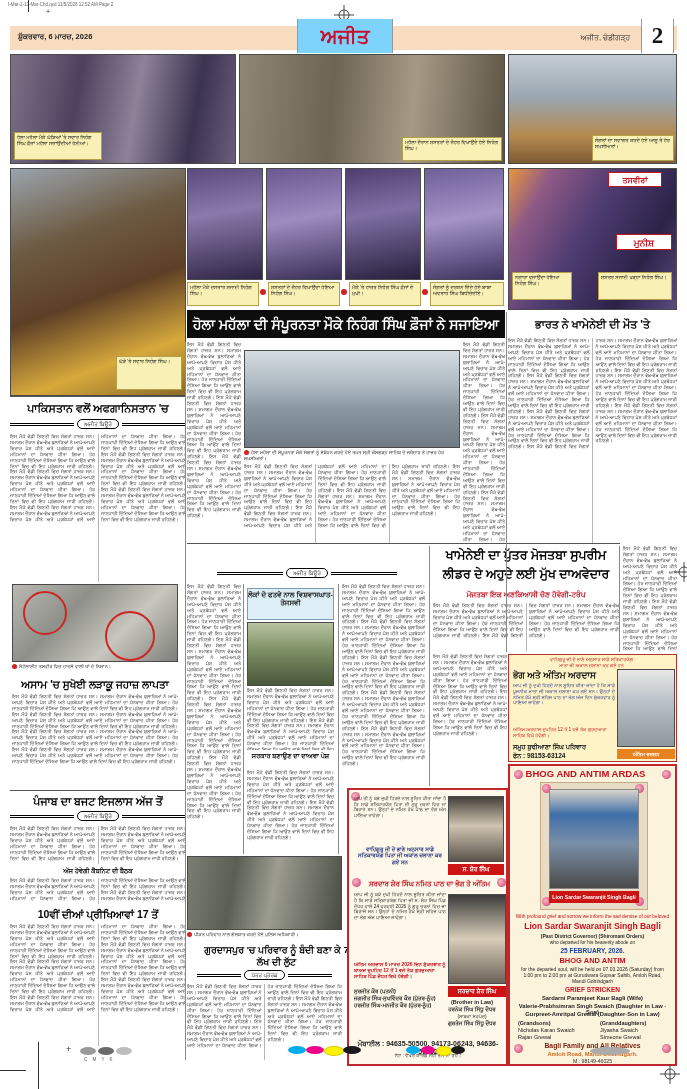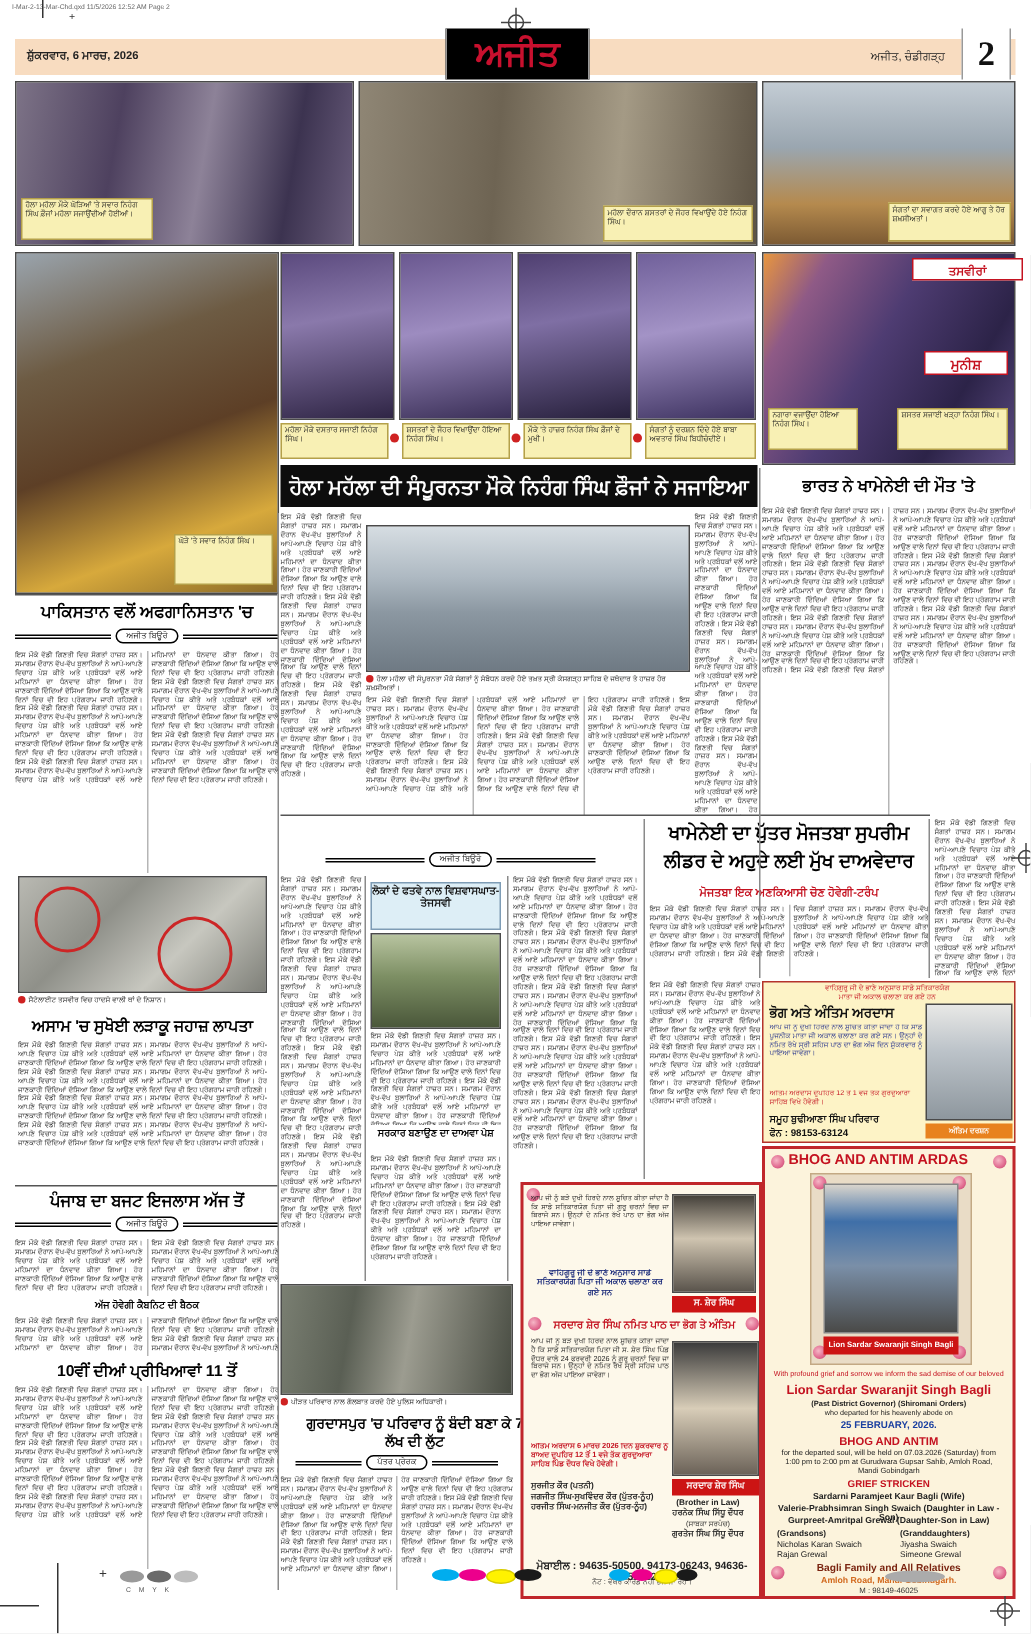--- a/index.html
+++ b/index.html
@@ -43,22 +43,22 @@
   <div class="abs" style="left:8px;top:2px;font-size:4.5px;color:#666;">I-Mar-2-13-Mar-Chd.qxd  11/5/2026  12:52 AM  Page 2</div>
   <svg class="abs" style="left:334px;top:5px;" width="20" height="20" viewBox="0 0 20 20">
     <circle cx="10" cy="10" r="5" fill="none" stroke="#444" stroke-width="1"></circle>
     <line x1="10" y1="0" x2="10" y2="20" stroke="#444" stroke-width="1"></line>
     <line x1="0" y1="10" x2="20" y2="10" stroke="#444" stroke-width="1"></line>
   </svg>
   <div class="abs" style="left:46px;top:8px;font-size:7px;color:#333;">+</div>
 
   <div class="abs" style="left:10px;top:26px;width:667px;height:24px;background:#f8dcc0;"></div>
   <div class="abs" style="left:18px;top:32px;font-size:7.5px;font-weight:bold;color:#222;">ਸ਼ੁੱਕਰਵਾਰ, 6 ਮਾਰਚ, 2026</div>
-  <div class="abs" style="left:297px;top:19px;width:94px;height:34px;background:#000000;border-left:1px solid #999;border-right:1px solid #999;
-       text-align:center;line-height:34px;font-size:23px;font-weight:bold;color:#c8102e;font-family:'Liberation Serif',serif;">ਅਜੀਤ</div>
+  <div class="abs" style="left:297px;top:19px;width:94px;height:34px;background:#7dd3fc;border-left:1px solid #999;border-right:1px solid #999;
+       text-align:center;line-height:34px;font-size:20px;font-weight:bold;color:#c8102e;font-family:'Liberation Serif',serif;">ਅਜੀਤ</div>
   <div class="abs" style="left:530px;top:33px;width:100px;text-align:right;font-size:7.5px;font-weight:normal;color:#222;">ਅਜੀਤ, ਚੰਡੀਗੜ੍ਹ</div>
   <div class="abs" style="left:641px;top:19px;width:31px;height:34px;background:#fff;border-left:1px solid #999;border-right:1px solid #999;
        text-align:center;line-height:34px;font-size:23px;font-weight:bold;font-family:'Liberation Serif',serif;color:#111;">2</div>
 
   <div class="photo" style="left:10px;top:54px;width:226px;height:110px;background:linear-gradient(100deg,#7d7387 0%,#4e415f 30%,#8d8298 55%,#3c3350 80%,#6a5d7c 100%);"></div>
   <div class="cap" style="left:14px;top:132px;width:88px;height:28px;">ਹੋਲਾ ਮਹੱਲਾ ਮੌਕੇ ਘੋੜਿਆਂ 'ਤੇ ਸਵਾਰ ਨਿਹੰਗ ਸਿੰਘ ਫ਼ੌਜਾਂ ਮਹੱਲਾ ਸਜਾਉਂਦੀਆਂ ਹੋਈਆਂ।</div>
   <div class="photo" style="left:239px;top:54px;width:266px;height:110px;background:linear-gradient(95deg,#8f8675 0%,#6e6453 35%,#a49a85 65%,#5d5344 100%);"></div>
   <div class="cap" style="left:402px;top:137px;width:100px;height:24px;">ਮਹੱਲਾ ਦੌਰਾਨ ਸ਼ਸਤਰਾਂ ਦੇ ਜੌਹਰ ਵਿਖਾਉਂਦੇ ਹੋਏ ਨਿਹੰਗ ਸਿੰਘ।</div>
   <div class="photo" style="left:508px;top:54px;width:169px;height:110px;background:linear-gradient(180deg,#c3ccd4 0%,#9aa6b0 40%,#b58a4e 75%,#7c5a33 100%);"></div>
   <div class="cap" style="left:592px;top:135px;width:82px;height:26px;">ਸੰਗਤਾਂ ਦਾ ਸਵਾਗਤ ਕਰਦੇ ਹੋਏ ਆਗੂ ਤੇ ਹੋਰ ਸ਼ਖ਼ਸੀਅਤਾਂ।</div>
@@ -73,21 +73,21 @@
 
   <div class="cap" style="left:187px;top:282px;width:72px;height:24px;">ਮਹੱਲਾ ਮੌਕੇ ਦਸਤਾਰ ਸਜਾਈ ਨਿਹੰਗ ਸਿੰਘ।</div>
   <div class="dot" style="left:260px;top:289px;"></div>
   <div class="cap" style="left:268px;top:282px;width:72px;height:24px;">ਸ਼ਸਤਰਾਂ ਦੇ ਜੌਹਰ ਵਿਖਾਉਂਦਾ ਹੋਇਆ ਨਿਹੰਗ ਸਿੰਘ।</div>
   <div class="dot" style="left:341px;top:289px;"></div>
   <div class="cap" style="left:349px;top:282px;width:72px;height:24px;">ਮੌਕੇ 'ਤੇ ਹਾਜ਼ਰ ਨਿਹੰਗ ਸਿੰਘ ਫ਼ੌਜਾਂ ਦੇ ਮੁਖੀ।</div>
   <div class="dot" style="left:422px;top:289px;"></div>
   <div class="cap" style="left:430px;top:282px;width:74px;height:24px;">ਸੰਗਤਾਂ ਨੂੰ ਦਰਸ਼ਨ ਦਿੰਦੇ ਹੋਏ ਬਾਬਾ ਅਵਤਾਰ ਸਿੰਘ ਬਿਧੀਚੰਦੀਏ।</div>
 
   <div class="photo" style="left:508px;top:168px;width:169px;height:142px;background:linear-gradient(120deg,#e8963f 0%,#8f5a86 18%,#4e3c72 45%,#2c2348 75%,#5a4a80 100%);"></div>
-  <div class="redlabel" style="left:608px;top:172px;width:74px;height:15px;font-size:8px;line-height:15px;">ਤਸਵੀਰਾਂ</div>
+  <div class="redlabel" style="left:608px;top:172px;width:54px;height:15px;font-size:8px;line-height:15px;">ਤਸਵੀਰਾਂ</div>
   <div class="redlabel" style="left:616px;top:190px;width:56px;height:16px;font-size:9px;line-height:16px;margin-top:44px;">ਮੁਨੀਸ਼</div>
   <div class="cap" style="left:512px;top:272px;width:60px;height:28px;">ਨਗਾਰਾ ਵਜਾਉਂਦਾ ਹੋਇਆ ਨਿਹੰਗ ਸਿੰਘ।</div>
   <div class="cap" style="left:598px;top:272px;width:74px;height:28px;">ਸ਼ਸਤਰ ਸਜਾਈ ਖੜ੍ਹਾ ਨਿਹੰਗ ਸਿੰਘ।</div>
 
   <div class="mainbar" style="left:187px;top:310px;width:318px;height:28px;font-size:14px;line-height:28px;">ਹੋਲਾ ਮਹੱਲਾ ਦੀ ਸੰਪੂਰਨਤਾ ਮੌਕੇ ਨਿਹੰਗ ਸਿੰਘ ਫ਼ੌਜਾਂ ਨੇ ਸਜਾਇਆ ਮਹੱਲਾ</div>
 
   <div class="body-text" style="left:187px;top:342px;width:54px;height:202px;">ਇਸ ਮੌਕੇ ਵੱਡੀ ਗਿਣਤੀ ਵਿਚ ਸੰਗਤਾਂ ਹਾਜ਼ਰ ਸਨ। ਸਮਾਗਮ ਦੌਰਾਨ ਵੱਖ-ਵੱਖ ਬੁਲਾਰਿਆਂ ਨੇ ਆਪੋ-ਆਪਣੇ ਵਿਚਾਰ ਪੇਸ਼ ਕੀਤੇ ਅਤੇ ਪ੍ਰਬੰਧਕਾਂ ਵਲੋਂ ਆਏ ਮਹਿਮਾਨਾਂ ਦਾ ਧੰਨਵਾਦ ਕੀਤਾ ਗਿਆ। ਹੋਰ ਜਾਣਕਾਰੀ ਦਿੰਦਿਆਂ ਦੱਸਿਆ ਗਿਆ ਕਿ ਆਉਣ ਵਾਲੇ ਦਿਨਾਂ ਵਿਚ ਵੀ ਇਹ ਪ੍ਰੋਗਰਾਮ ਜਾਰੀ ਰਹਿਣਗੇ। ਇਸ ਮੌਕੇ ਵੱਡੀ ਗਿਣਤੀ ਵਿਚ ਸੰਗਤਾਂ ਹਾਜ਼ਰ ਸਨ। ਸਮਾਗਮ ਦੌਰਾਨ ਵੱਖ-ਵੱਖ ਬੁਲਾਰਿਆਂ ਨੇ ਆਪੋ-ਆਪਣੇ ਵਿਚਾਰ ਪੇਸ਼ ਕੀਤੇ ਅਤੇ ਪ੍ਰਬੰਧਕਾਂ ਵਲੋਂ ਆਏ ਮਹਿਮਾਨਾਂ ਦਾ ਧੰਨਵਾਦ ਕੀਤਾ ਗਿਆ। ਹੋਰ ਜਾਣਕਾਰੀ ਦਿੰਦਿਆਂ ਦੱਸਿਆ ਗਿਆ ਕਿ ਆਉਣ ਵਾਲੇ ਦਿਨਾਂ ਵਿਚ ਵੀ ਇਹ ਪ੍ਰੋਗਰਾਮ ਜਾਰੀ ਰਹਿਣਗੇ। ਇਸ ਮੌਕੇ ਵੱਡੀ ਗਿਣਤੀ ਵਿਚ ਸੰਗਤਾਂ ਹਾਜ਼ਰ ਸਨ। ਸਮਾਗਮ ਦੌਰਾਨ ਵੱਖ-ਵੱਖ ਬੁਲਾਰਿਆਂ ਨੇ ਆਪੋ-ਆਪਣੇ ਵਿਚਾਰ ਪੇਸ਼ ਕੀਤੇ ਅਤੇ ਪ੍ਰਬੰਧਕਾਂ ਵਲੋਂ ਆਏ ਮਹਿਮਾਨਾਂ ਦਾ ਧੰਨਵਾਦ ਕੀਤਾ ਗਿਆ। ਹੋਰ ਜਾਣਕਾਰੀ ਦਿੰਦਿਆਂ ਦੱਸਿਆ ਗਿਆ ਕਿ ਆਉਣ ਵਾਲੇ ਦਿਨਾਂ ਵਿਚ ਵੀ ਇਹ ਪ੍ਰੋਗਰਾਮ ਜਾਰੀ ਰਹਿਣਗੇ।</div>
   <div class="photo" style="left:244px;top:350px;width:216px;height:98px;background:linear-gradient(180deg,#d6dde2 0%,#aeb9c2 35%,#8b97a1 60%,#6f7a84 100%);"></div>
   <div class="capline" style="left:244px;top:450px;width:216px;white-space:normal;height:11px;"><span class="reddot"></span><span>ਹੋਲਾ ਮਹੱਲਾ ਦੀ ਸੰਪੂਰਨਤਾ ਮੌਕੇ ਸੰਗਤਾਂ ਨੂੰ ਸੰਬੋਧਨ ਕਰਦੇ ਹੋਏ ਤਖ਼ਤ ਸ੍ਰੀ ਕੇਸਗੜ੍ਹ ਸਾਹਿਬ ਦੇ ਜਥੇਦਾਰ ਤੇ ਹਾਜ਼ਰ ਹੋਰ ਸ਼ਖ਼ਸੀਅਤਾਂ।</span></div>
   <div class="body-text cols3" style="left:244px;top:464px;width:216px;height:80px;">ਇਸ ਮੌਕੇ ਵੱਡੀ ਗਿਣਤੀ ਵਿਚ ਸੰਗਤਾਂ ਹਾਜ਼ਰ ਸਨ। ਸਮਾਗਮ ਦੌਰਾਨ ਵੱਖ-ਵੱਖ ਬੁਲਾਰਿਆਂ ਨੇ ਆਪੋ-ਆਪਣੇ ਵਿਚਾਰ ਪੇਸ਼ ਕੀਤੇ ਅਤੇ ਪ੍ਰਬੰਧਕਾਂ ਵਲੋਂ ਆਏ ਮਹਿਮਾਨਾਂ ਦਾ ਧੰਨਵਾਦ ਕੀਤਾ ਗਿਆ। ਹੋਰ ਜਾਣਕਾਰੀ ਦਿੰਦਿਆਂ ਦੱਸਿਆ ਗਿਆ ਕਿ ਆਉਣ ਵਾਲੇ ਦਿਨਾਂ ਵਿਚ ਵੀ ਇਹ ਪ੍ਰੋਗਰਾਮ ਜਾਰੀ ਰਹਿਣਗੇ। ਇਸ ਮੌਕੇ ਵੱਡੀ ਗਿਣਤੀ ਵਿਚ ਸੰਗਤਾਂ ਹਾਜ਼ਰ ਸਨ। ਸਮਾਗਮ ਦੌਰਾਨ ਵੱਖ-ਵੱਖ ਬੁਲਾਰਿਆਂ ਨੇ ਆਪੋ-ਆਪਣੇ ਵਿਚਾਰ ਪੇਸ਼ ਕੀਤੇ ਅਤੇ ਪ੍ਰਬੰਧਕਾਂ ਵਲੋਂ ਆਏ ਮਹਿਮਾਨਾਂ ਦਾ ਧੰਨਵਾਦ ਕੀਤਾ ਗਿਆ। ਹੋਰ ਜਾਣਕਾਰੀ ਦਿੰਦਿਆਂ ਦੱਸਿਆ ਗਿਆ ਕਿ ਆਉਣ ਵਾਲੇ ਦਿਨਾਂ ਵਿਚ ਵੀ ਇਹ ਪ੍ਰੋਗਰਾਮ ਜਾਰੀ ਰਹਿਣਗੇ। ਇਸ ਮੌਕੇ ਵੱਡੀ ਗਿਣਤੀ ਵਿਚ ਸੰਗਤਾਂ ਹਾਜ਼ਰ ਸਨ। ਸਮਾਗਮ ਦੌਰਾਨ ਵੱਖ-ਵੱਖ ਬੁਲਾਰਿਆਂ ਨੇ ਆਪੋ-ਆਪਣੇ ਵਿਚਾਰ ਪੇਸ਼ ਕੀਤੇ ਅਤੇ ਪ੍ਰਬੰਧਕਾਂ ਵਲੋਂ ਆਏ ਮਹਿਮਾਨਾਂ ਦਾ ਧੰਨਵਾਦ ਕੀਤਾ ਗਿਆ। ਹੋਰ ਜਾਣਕਾਰੀ ਦਿੰਦਿਆਂ ਦੱਸਿਆ ਗਿਆ ਕਿ ਆਉਣ ਵਾਲੇ ਦਿਨਾਂ ਵਿਚ ਵੀ ਇਹ ਪ੍ਰੋਗਰਾਮ ਜਾਰੀ ਰਹਿਣਗੇ। ਇਸ ਮੌਕੇ ਵੱਡੀ ਗਿਣਤੀ ਵਿਚ ਸੰਗਤਾਂ ਹਾਜ਼ਰ ਸਨ। ਸਮਾਗਮ ਦੌਰਾਨ ਵੱਖ-ਵੱਖ ਬੁਲਾਰਿਆਂ ਨੇ ਆਪੋ-ਆਪਣੇ ਵਿਚਾਰ ਪੇਸ਼ ਕੀਤੇ ਅਤੇ ਪ੍ਰਬੰਧਕਾਂ ਵਲੋਂ ਆਏ ਮਹਿਮਾਨਾਂ ਦਾ ਧੰਨਵਾਦ ਕੀਤਾ ਗਿਆ। ਹੋਰ ਜਾਣਕਾਰੀ ਦਿੰਦਿਆਂ ਦੱਸਿਆ ਗਿਆ ਕਿ ਆਉਣ ਵਾਲੇ ਦਿਨਾਂ ਵਿਚ ਵੀ ਇਹ ਪ੍ਰੋਗਰਾਮ ਜਾਰੀ ਰਹਿਣਗੇ।</div>
@@ -117,21 +117,21 @@
   <div class="hrule" style="left:10px;top:790px;width:175px;"></div>
   <div class="hl" style="left:10px;top:793px;width:176px;height:16px;font-size:11px;line-height:16px;">ਪੰਜਾਬ ਦਾ ਬਜਟ ਇਜਲਾਸ ਅੱਜ ਤੋਂ</div>
   <div class="byline" style="left:10px;top:811px;width:176px;">
     <span class="rule"></span>
     <span class="pill">ਅਜੀਤ ਬਿਊਰੋ</span>
     <span class="rule"></span>
   </div>
   <div class="body-text cols2" style="left:10px;top:826px;width:176px;height:38px;">ਇਸ ਮੌਕੇ ਵੱਡੀ ਗਿਣਤੀ ਵਿਚ ਸੰਗਤਾਂ ਹਾਜ਼ਰ ਸਨ। ਸਮਾਗਮ ਦੌਰਾਨ ਵੱਖ-ਵੱਖ ਬੁਲਾਰਿਆਂ ਨੇ ਆਪੋ-ਆਪਣੇ ਵਿਚਾਰ ਪੇਸ਼ ਕੀਤੇ ਅਤੇ ਪ੍ਰਬੰਧਕਾਂ ਵਲੋਂ ਆਏ ਮਹਿਮਾਨਾਂ ਦਾ ਧੰਨਵਾਦ ਕੀਤਾ ਗਿਆ। ਹੋਰ ਜਾਣਕਾਰੀ ਦਿੰਦਿਆਂ ਦੱਸਿਆ ਗਿਆ ਕਿ ਆਉਣ ਵਾਲੇ ਦਿਨਾਂ ਵਿਚ ਵੀ ਇਹ ਪ੍ਰੋਗਰਾਮ ਜਾਰੀ ਰਹਿਣਗੇ। ਇਸ ਮੌਕੇ ਵੱਡੀ ਗਿਣਤੀ ਵਿਚ ਸੰਗਤਾਂ ਹਾਜ਼ਰ ਸਨ। ਸਮਾਗਮ ਦੌਰਾਨ ਵੱਖ-ਵੱਖ ਬੁਲਾਰਿਆਂ ਨੇ ਆਪੋ-ਆਪਣੇ ਵਿਚਾਰ ਪੇਸ਼ ਕੀਤੇ ਅਤੇ ਪ੍ਰਬੰਧਕਾਂ ਵਲੋਂ ਆਏ ਮਹਿਮਾਨਾਂ ਦਾ ਧੰਨਵਾਦ ਕੀਤਾ ਗਿਆ। ਹੋਰ ਜਾਣਕਾਰੀ ਦਿੰਦਿਆਂ ਦੱਸਿਆ ਗਿਆ ਕਿ ਆਉਣ ਵਾਲੇ ਦਿਨਾਂ ਵਿਚ ਵੀ ਇਹ ਪ੍ਰੋਗਰਾਮ ਜਾਰੀ ਰਹਿਣਗੇ।</div>
   <div class="hl" style="left:10px;top:866px;width:176px;height:10px;font-size:6.5px;line-height:10px;">ਅੱਜ ਹੋਵੇਗੀ ਕੈਬਨਿਟ ਦੀ ਬੈਠਕ</div>
   <div class="body-text cols2" style="left:10px;top:878px;width:176px;height:26px;">ਇਸ ਮੌਕੇ ਵੱਡੀ ਗਿਣਤੀ ਵਿਚ ਸੰਗਤਾਂ ਹਾਜ਼ਰ ਸਨ। ਸਮਾਗਮ ਦੌਰਾਨ ਵੱਖ-ਵੱਖ ਬੁਲਾਰਿਆਂ ਨੇ ਆਪੋ-ਆਪਣੇ ਵਿਚਾਰ ਪੇਸ਼ ਕੀਤੇ ਅਤੇ ਪ੍ਰਬੰਧਕਾਂ ਵਲੋਂ ਆਏ ਮਹਿਮਾਨਾਂ ਦਾ ਧੰਨਵਾਦ ਕੀਤਾ ਗਿਆ। ਹੋਰ ਜਾਣਕਾਰੀ ਦਿੰਦਿਆਂ ਦੱਸਿਆ ਗਿਆ ਕਿ ਆਉਣ ਵਾਲੇ ਦਿਨਾਂ ਵਿਚ ਵੀ ਇਹ ਪ੍ਰੋਗਰਾਮ ਜਾਰੀ ਰਹਿਣਗੇ। ਇਸ ਮੌਕੇ ਵੱਡੀ ਗਿਣਤੀ ਵਿਚ ਸੰਗਤਾਂ ਹਾਜ਼ਰ ਸਨ। ਸਮਾਗਮ ਦੌਰਾਨ ਵੱਖ-ਵੱਖ ਬੁਲਾਰਿਆਂ ਨੇ ਆਪੋ-ਆਪਣੇ ਵਿਚਾਰ ਪੇਸ਼ ਕੀਤੇ ਅਤੇ ਪ੍ਰਬੰਧਕਾਂ ਵਲੋਂ ਆਏ ਮਹਿਮਾਨਾਂ ਦਾ ਧੰਨਵਾਦ ਕੀਤਾ ਗਿਆ। ਹੋਰ ਜਾਣਕਾਰੀ ਦਿੰਦਿਆਂ ਦੱਸਿਆ ਗਿਆ ਕਿ ਆਉਣ ਵਾਲੇ ਦਿਨਾਂ ਵਿਚ ਵੀ ਇਹ ਪ੍ਰੋਗਰਾਮ ਜਾਰੀ ਰਹਿਣਗੇ।</div>
-  <div class="hl" style="left:10px;top:907px;width:176px;height:15px;font-size:10.5px;line-height:15px;">10ਵੀਂ ਦੀਆਂ ਪ੍ਰੀਖਿਆਵਾਂ 11 ਤੋਂ</div>
+  <div class="hl" style="left:10px;top:907px;width:176px;height:15px;font-size:10.5px;line-height:15px;">10ਵੀਂ ਦੀਆਂ ਪ੍ਰੀਖਿਆਵਾਂ 17 ਤੋਂ</div>
   <div class="body-text cols2" style="left:10px;top:924px;width:176px;height:122px;">ਇਸ ਮੌਕੇ ਵੱਡੀ ਗਿਣਤੀ ਵਿਚ ਸੰਗਤਾਂ ਹਾਜ਼ਰ ਸਨ। ਸਮਾਗਮ ਦੌਰਾਨ ਵੱਖ-ਵੱਖ ਬੁਲਾਰਿਆਂ ਨੇ ਆਪੋ-ਆਪਣੇ ਵਿਚਾਰ ਪੇਸ਼ ਕੀਤੇ ਅਤੇ ਪ੍ਰਬੰਧਕਾਂ ਵਲੋਂ ਆਏ ਮਹਿਮਾਨਾਂ ਦਾ ਧੰਨਵਾਦ ਕੀਤਾ ਗਿਆ। ਹੋਰ ਜਾਣਕਾਰੀ ਦਿੰਦਿਆਂ ਦੱਸਿਆ ਗਿਆ ਕਿ ਆਉਣ ਵਾਲੇ ਦਿਨਾਂ ਵਿਚ ਵੀ ਇਹ ਪ੍ਰੋਗਰਾਮ ਜਾਰੀ ਰਹਿਣਗੇ। ਇਸ ਮੌਕੇ ਵੱਡੀ ਗਿਣਤੀ ਵਿਚ ਸੰਗਤਾਂ ਹਾਜ਼ਰ ਸਨ। ਸਮਾਗਮ ਦੌਰਾਨ ਵੱਖ-ਵੱਖ ਬੁਲਾਰਿਆਂ ਨੇ ਆਪੋ-ਆਪਣੇ ਵਿਚਾਰ ਪੇਸ਼ ਕੀਤੇ ਅਤੇ ਪ੍ਰਬੰਧਕਾਂ ਵਲੋਂ ਆਏ ਮਹਿਮਾਨਾਂ ਦਾ ਧੰਨਵਾਦ ਕੀਤਾ ਗਿਆ। ਹੋਰ ਜਾਣਕਾਰੀ ਦਿੰਦਿਆਂ ਦੱਸਿਆ ਗਿਆ ਕਿ ਆਉਣ ਵਾਲੇ ਦਿਨਾਂ ਵਿਚ ਵੀ ਇਹ ਪ੍ਰੋਗਰਾਮ ਜਾਰੀ ਰਹਿਣਗੇ। ਇਸ ਮੌਕੇ ਵੱਡੀ ਗਿਣਤੀ ਵਿਚ ਸੰਗਤਾਂ ਹਾਜ਼ਰ ਸਨ। ਸਮਾਗਮ ਦੌਰਾਨ ਵੱਖ-ਵੱਖ ਬੁਲਾਰਿਆਂ ਨੇ ਆਪੋ-ਆਪਣੇ ਵਿਚਾਰ ਪੇਸ਼ ਕੀਤੇ ਅਤੇ ਪ੍ਰਬੰਧਕਾਂ ਵਲੋਂ ਆਏ ਮਹਿਮਾਨਾਂ ਦਾ ਧੰਨਵਾਦ ਕੀਤਾ ਗਿਆ। ਹੋਰ ਜਾਣਕਾਰੀ ਦਿੰਦਿਆਂ ਦੱਸਿਆ ਗਿਆ ਕਿ ਆਉਣ ਵਾਲੇ ਦਿਨਾਂ ਵਿਚ ਵੀ ਇਹ ਪ੍ਰੋਗਰਾਮ ਜਾਰੀ ਰਹਿਣਗੇ। ਇਸ ਮੌਕੇ ਵੱਡੀ ਗਿਣਤੀ ਵਿਚ ਸੰਗਤਾਂ ਹਾਜ਼ਰ ਸਨ। ਸਮਾਗਮ ਦੌਰਾਨ ਵੱਖ-ਵੱਖ ਬੁਲਾਰਿਆਂ ਨੇ ਆਪੋ-ਆਪਣੇ ਵਿਚਾਰ ਪੇਸ਼ ਕੀਤੇ ਅਤੇ ਪ੍ਰਬੰਧਕਾਂ ਵਲੋਂ ਆਏ ਮਹਿਮਾਨਾਂ ਦਾ ਧੰਨਵਾਦ ਕੀਤਾ ਗਿਆ। ਹੋਰ ਜਾਣਕਾਰੀ ਦਿੰਦਿਆਂ ਦੱਸਿਆ ਗਿਆ ਕਿ ਆਉਣ ਵਾਲੇ ਦਿਨਾਂ ਵਿਚ ਵੀ ਇਹ ਪ੍ਰੋਗਰਾਮ ਜਾਰੀ ਰਹਿਣਗੇ। ਇਸ ਮੌਕੇ ਵੱਡੀ ਗਿਣਤੀ ਵਿਚ ਸੰਗਤਾਂ ਹਾਜ਼ਰ ਸਨ। ਸਮਾਗਮ ਦੌਰਾਨ ਵੱਖ-ਵੱਖ ਬੁਲਾਰਿਆਂ ਨੇ ਆਪੋ-ਆਪਣੇ ਵਿਚਾਰ ਪੇਸ਼ ਕੀਤੇ ਅਤੇ ਪ੍ਰਬੰਧਕਾਂ ਵਲੋਂ ਆਏ ਮਹਿਮਾਨਾਂ ਦਾ ਧੰਨਵਾਦ ਕੀਤਾ ਗਿਆ। ਹੋਰ ਜਾਣਕਾਰੀ ਦਿੰਦਿਆਂ ਦੱਸਿਆ ਗਿਆ ਕਿ ਆਉਣ ਵਾਲੇ ਦਿਨਾਂ ਵਿਚ ਵੀ ਇਹ ਪ੍ਰੋਗਰਾਮ ਜਾਰੀ ਰਹਿਣਗੇ।</div>
 
   <div class="hrule" style="left:187px;top:543px;width:433px;"></div>
   <div class="byline" style="left:217px;top:568px;width:180px;">
     <span class="rule"></span>
     <span class="pill">ਅਜੀਤ ਬਿਊਰੋ</span>
     <span class="rule"></span>
   </div>
   <div class="body-text" style="left:187px;top:584px;width:54px;height:270px;">ਇਸ ਮੌਕੇ ਵੱਡੀ ਗਿਣਤੀ ਵਿਚ ਸੰਗਤਾਂ ਹਾਜ਼ਰ ਸਨ। ਸਮਾਗਮ ਦੌਰਾਨ ਵੱਖ-ਵੱਖ ਬੁਲਾਰਿਆਂ ਨੇ ਆਪੋ-ਆਪਣੇ ਵਿਚਾਰ ਪੇਸ਼ ਕੀਤੇ ਅਤੇ ਪ੍ਰਬੰਧਕਾਂ ਵਲੋਂ ਆਏ ਮਹਿਮਾਨਾਂ ਦਾ ਧੰਨਵਾਦ ਕੀਤਾ ਗਿਆ। ਹੋਰ ਜਾਣਕਾਰੀ ਦਿੰਦਿਆਂ ਦੱਸਿਆ ਗਿਆ ਕਿ ਆਉਣ ਵਾਲੇ ਦਿਨਾਂ ਵਿਚ ਵੀ ਇਹ ਪ੍ਰੋਗਰਾਮ ਜਾਰੀ ਰਹਿਣਗੇ। ਇਸ ਮੌਕੇ ਵੱਡੀ ਗਿਣਤੀ ਵਿਚ ਸੰਗਤਾਂ ਹਾਜ਼ਰ ਸਨ। ਸਮਾਗਮ ਦੌਰਾਨ ਵੱਖ-ਵੱਖ ਬੁਲਾਰਿਆਂ ਨੇ ਆਪੋ-ਆਪਣੇ ਵਿਚਾਰ ਪੇਸ਼ ਕੀਤੇ ਅਤੇ ਪ੍ਰਬੰਧਕਾਂ ਵਲੋਂ ਆਏ ਮਹਿਮਾਨਾਂ ਦਾ ਧੰਨਵਾਦ ਕੀਤਾ ਗਿਆ। ਹੋਰ ਜਾਣਕਾਰੀ ਦਿੰਦਿਆਂ ਦੱਸਿਆ ਗਿਆ ਕਿ ਆਉਣ ਵਾਲੇ ਦਿਨਾਂ ਵਿਚ ਵੀ ਇਹ ਪ੍ਰੋਗਰਾਮ ਜਾਰੀ ਰਹਿਣਗੇ। ਇਸ ਮੌਕੇ ਵੱਡੀ ਗਿਣਤੀ ਵਿਚ ਸੰਗਤਾਂ ਹਾਜ਼ਰ ਸਨ। ਸਮਾਗਮ ਦੌਰਾਨ ਵੱਖ-ਵੱਖ ਬੁਲਾਰਿਆਂ ਨੇ ਆਪੋ-ਆਪਣੇ ਵਿਚਾਰ ਪੇਸ਼ ਕੀਤੇ ਅਤੇ ਪ੍ਰਬੰਧਕਾਂ ਵਲੋਂ ਆਏ ਮਹਿਮਾਨਾਂ ਦਾ ਧੰਨਵਾਦ ਕੀਤਾ ਗਿਆ। ਹੋਰ ਜਾਣਕਾਰੀ ਦਿੰਦਿਆਂ ਦੱਸਿਆ ਗਿਆ ਕਿ ਆਉਣ ਵਾਲੇ ਦਿਨਾਂ ਵਿਚ ਵੀ ਇਹ ਪ੍ਰੋਗਰਾਮ ਜਾਰੀ ਰਹਿਣਗੇ। ਇਸ ਮੌਕੇ ਵੱਡੀ ਗਿਣਤੀ ਵਿਚ ਸੰਗਤਾਂ ਹਾਜ਼ਰ ਸਨ। ਸਮਾਗਮ ਦੌਰਾਨ ਵੱਖ-ਵੱਖ ਬੁਲਾਰਿਆਂ ਨੇ ਆਪੋ-ਆਪਣੇ ਵਿਚਾਰ ਪੇਸ਼ ਕੀਤੇ ਅਤੇ ਪ੍ਰਬੰਧਕਾਂ ਵਲੋਂ ਆਏ ਮਹਿਮਾਨਾਂ ਦਾ ਧੰਨਵਾਦ ਕੀਤਾ ਗਿਆ। ਹੋਰ ਜਾਣਕਾਰੀ ਦਿੰਦਿਆਂ ਦੱਸਿਆ ਗਿਆ ਕਿ ਆਉਣ ਵਾਲੇ ਦਿਨਾਂ ਵਿਚ ਵੀ ਇਹ ਪ੍ਰੋਗਰਾਮ ਜਾਰੀ ਰਹਿਣਗੇ।</div>
   <div class="vrule" style="left:243px;top:584px;height:270px;"></div>

